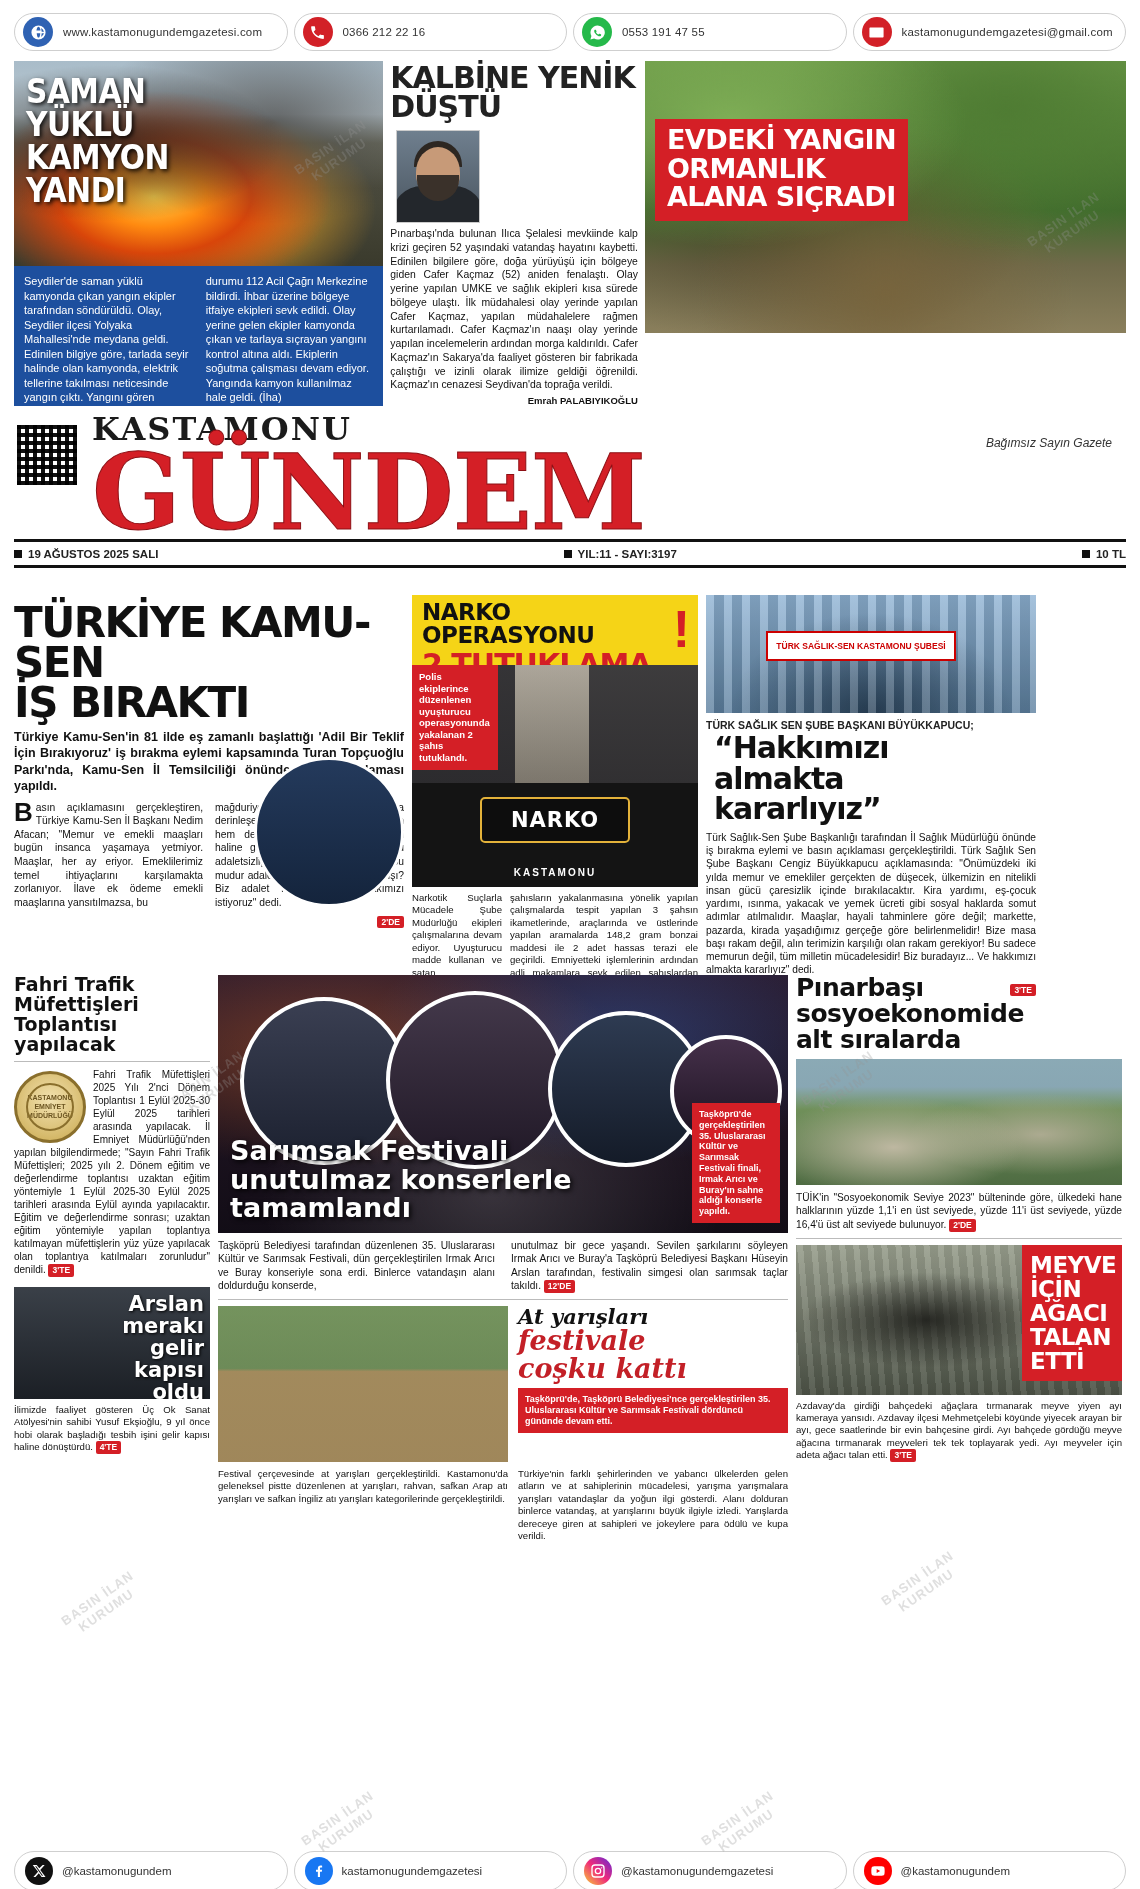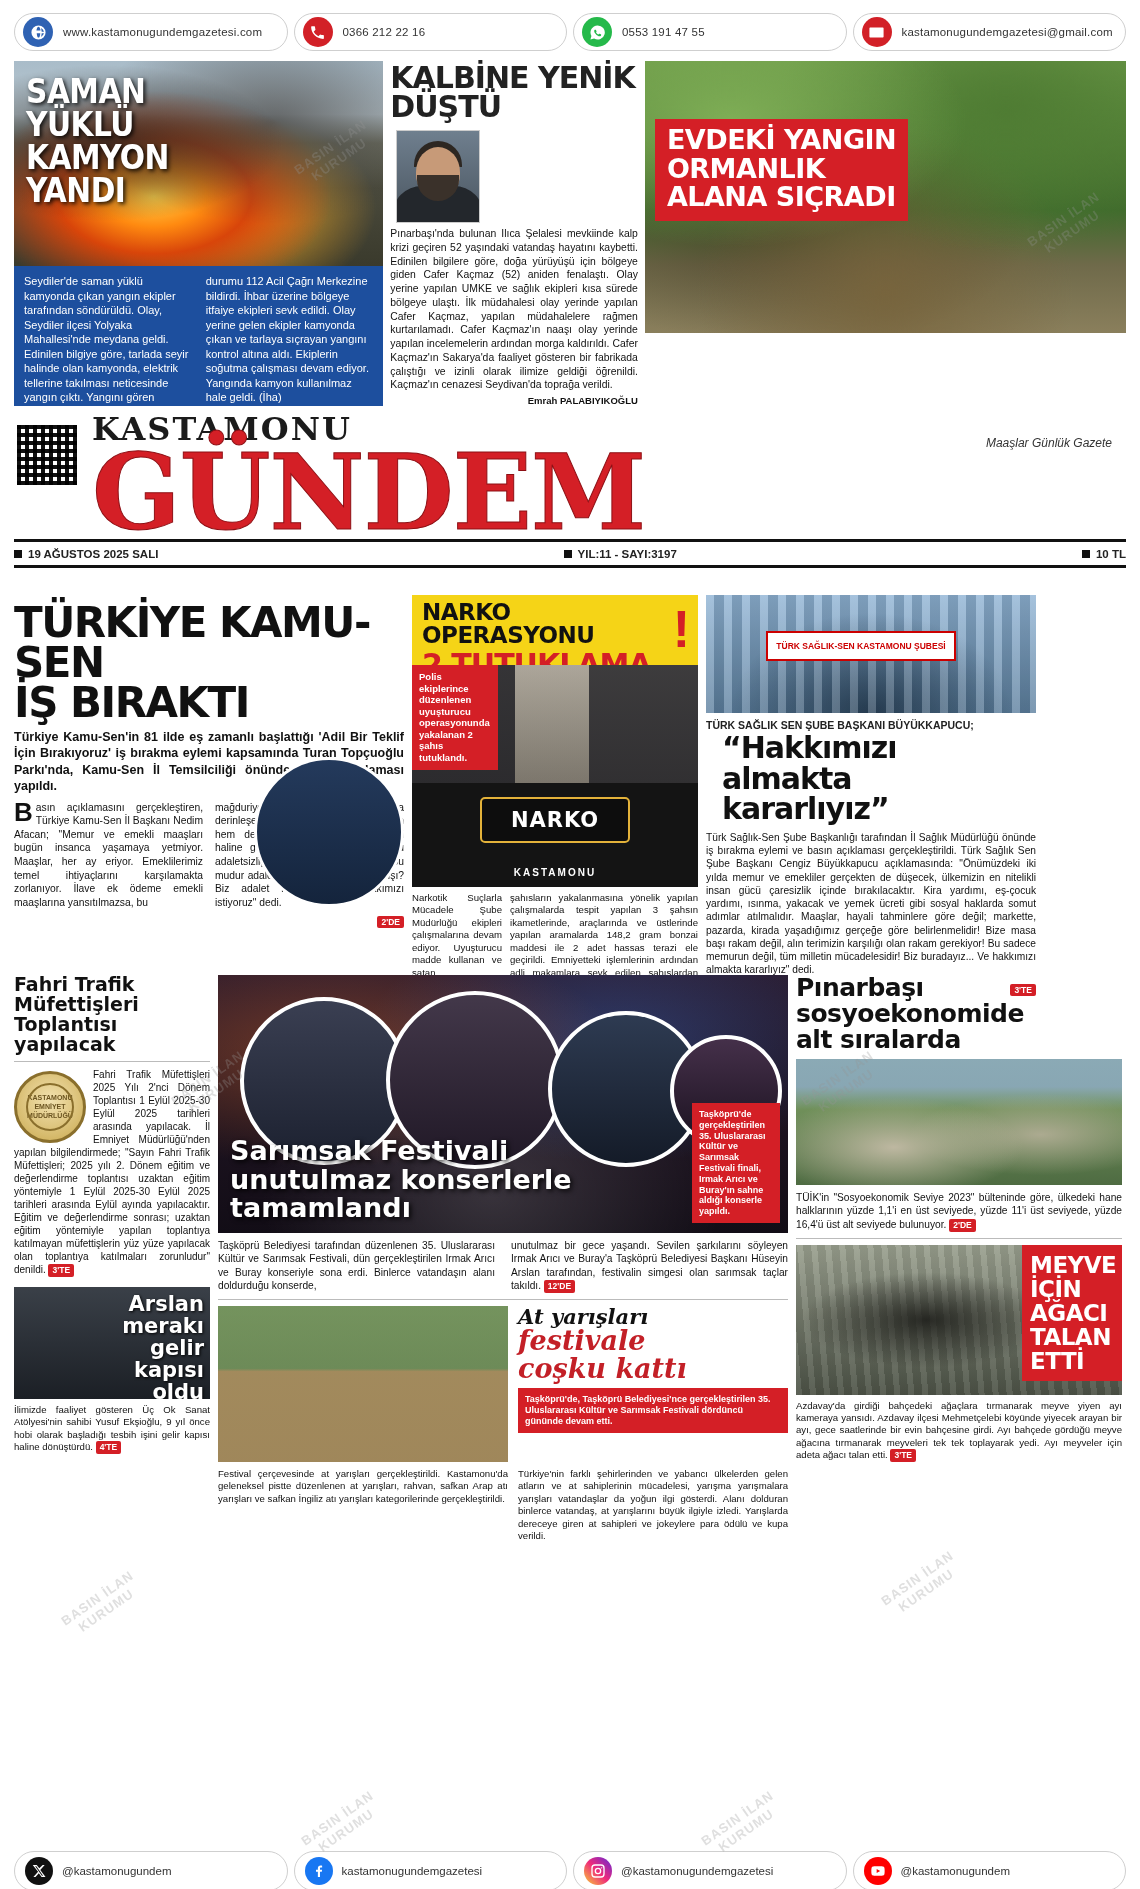--- a/index.html
+++ b/index.html
@@ -167,21 +167,21 @@
   .narko-box{height:104px;background:#141414;position:relative;overflow:hidden;}
   .narko-box .logo{position:absolute;left:50%;top:14px;transform:translateX(-50%);width:150px;height:46px;border:2px solid #e3b23a;border-radius:5px;color:#fff;font-family:"DejaVu Sans",sans-serif;font-weight:bold;font-size:21px;display:flex;align-items:center;justify-content:center;letter-spacing:1px;background:#0d0d0d;}
   .narko-box .sub{position:absolute;left:0;right:0;bottom:9px;text-align:center;color:#fff;font-size:10px;font-weight:bold;letter-spacing:2px;}
   .narko-body{font-size:9.6px;line-height:1.3;text-align:justify;margin-top:5px;}
   .narko-cols{display:flex;gap:8px;}
 
   .tss-photo{height:118px;background:linear-gradient(#8fb3d4,#5c7f9e);position:relative;overflow:hidden;}
   .tss-photo:before{content:"";position:absolute;inset:0;background:repeating-linear-gradient(90deg,rgba(255,255,255,.2) 0 8px, rgba(0,0,0,.12) 8px 18px),radial-gradient(ellipse at 50% 100%, rgba(20,40,60,.7),rgba(20,40,60,0) 60%);}
   .tss-photo .bn{position:absolute;left:60px;top:36px;width:190px;height:30px;background:#fff;border:2px solid #c00;color:#c00;font-size:8.5px;font-weight:bold;display:flex;flex-direction:column;align-items:center;justify-content:center;}
   .kicker{font-size:10.5px;font-weight:bold;color:#222;margin-top:6px;}
-  .hed-hak{font-family:"DejaVu Sans",sans-serif;font-weight:bold;font-size:30px;line-height:1.02;letter-spacing:-1px;margin:2px 0 6px 16px;}
+  .hed-hak{font-family:"DejaVu Sans",sans-serif;font-weight:bold;font-size:30px;line-height:1.02;letter-spacing:-1px;margin:2px 0 6px 8px;}
   .hed-hak span{display:block;}
   .tss-body{font-size:10.2px;line-height:1.3;text-align:justify;}
 
   
   .lower { display:flex; gap:8px; margin-top:10px; height:500px; }
   .low-l { width:196px; }
   .low-m { width:570px; }
   .low-r { width:326px; }
 
   .hed-fahri{font-family:"DejaVu Sans",sans-serif;font-weight:bold;font-size:19px;line-height:1.05;color:#111;}
@@ -330,21 +330,21 @@
         <div class="wm" style="right:16px;top:150px;">BASIN İLAN<br>KURUMU</div>
       </div>
     </div>
   </div>
 
   <div class="masthead">
     <div class="qr"></div>
     <div class="mh-top">
       <div class="mh-kastamonu">KASTAMONU</div>
     </div>
-    <div class="mh-slogan">Maaşlar Günlük Gazete</div>
+    <div class="mh-slogan">Bağımsız Sayın Gazete</div>
     <div class="mh-gundem">GÜNDEM</div>
     <div class="mh-rule"></div>
     <div class="mh-info">
       <div class="cell">
           <span class="sq"></span>
           <span>19 AĞUSTOS 2025 SALI</span>
         </div>
       <div class="cell">
           <span class="sq"></span>
           <span>YIL:11 - SAYI:3197</span>

